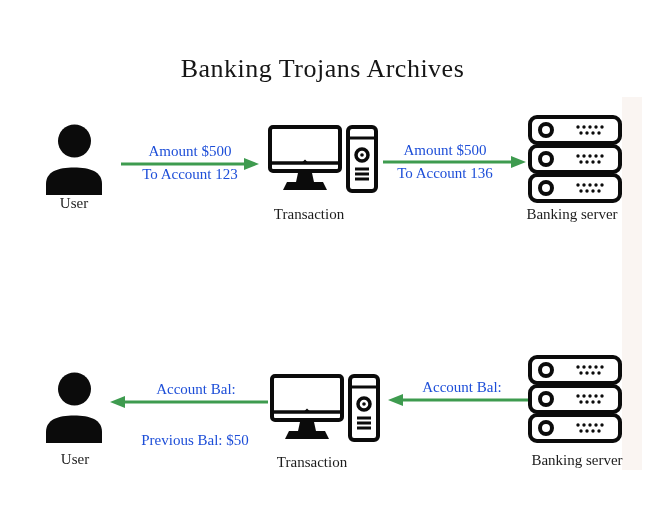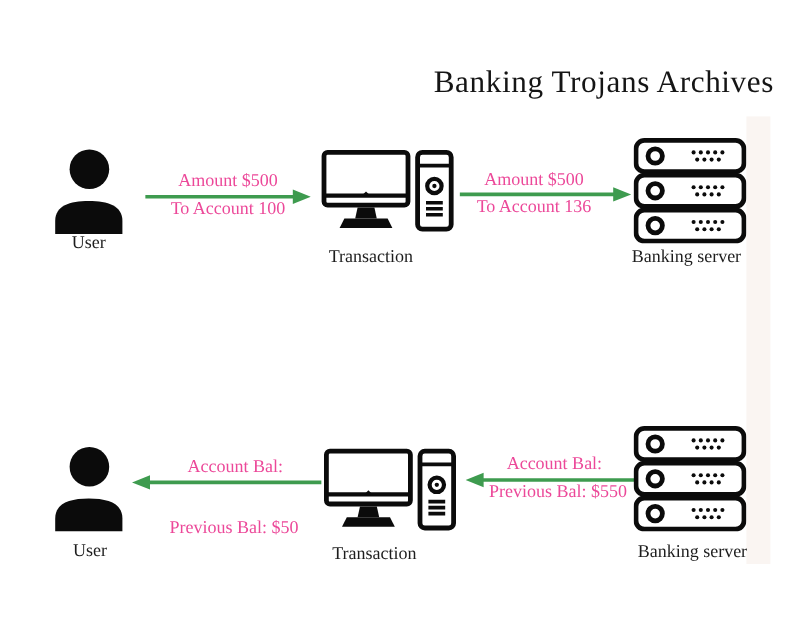--- a/index.html
+++ b/index.html
@@ -10,29 +10,29 @@
     font-family:"Liberation Serif","DejaVu Serif",serif;
     color:#1d1d1d;
     overflow:hidden;
   }
   .side-strip{
     position:absolute;left:622px;top:97px;width:20px;height:373px;
     background:#faf5f2;
   }
   .title{
     position:absolute;left:0;top:54px;width:645px;
-    text-align:right;font-size:26px;font-weight:400;color:#151515;
+    text-align:center;font-size:26px;font-weight:400;color:#151515;
     letter-spacing:0.5px;
   }
   .lbl{
     position:absolute;text-align:center;font-size:15px;color:#1d1d1d;
     white-space:nowrap;
   }
   .arrow-text{
-    position:absolute;text-align:center;font-size:15px;color:#ec4899;
+    position:absolute;text-align:center;font-size:15px;color:#1d4ed8;
     white-space:nowrap;
   }
   .abs{position:absolute;}
   svg{display:block;}
 </style>
 </head>
 <body>
 
 <div class="canvas">
 
@@ -44,21 +44,21 @@
     <circle cx="29.5" cy="17" r="16.5" fill="#0b0b0b"></circle>
     <path d="M1,71 V60 C1,47.5 13,43.5 29,43.5 C45,43.5 57,47.5 57,60 V71 Z" fill="#0b0b0b"></path>
   </svg>
   <div class="lbl" style="left:34px;top:195px;width:80px;">User</div>
 
   <div class="arrow-text" style="left:111px;top:143px;width:158px;">Amount $500</div>
   <svg class="abs" style="left:121px;top:157px;" width="138" height="14" viewBox="0 0 138 14">
     <line x1="0" y1="7" x2="125" y2="7" stroke="#3e9b4f" stroke-width="3"></line>
     <polygon points="123,1 138,7 123,13" fill="#3e9b4f"></polygon>
   </svg>
-  <div class="arrow-text" style="left:111px;top:166px;width:158px;">To Account 100</div>
+  <div class="arrow-text" style="left:111px;top:166px;width:158px;">To Account 123</div>
 
   <svg class="abs" style="left:267px;top:124px;" width="112" height="71" viewBox="0 0 112 71">
     <rect x="3" y="3" width="70" height="44" rx="3" fill="none" stroke="#0b0b0b" stroke-width="4"></rect>
     <line x1="3" y1="39" x2="73" y2="39" stroke="#0b0b0b" stroke-width="3.5"></line>
     <polygon points="34.5,39 38,35.5 41.5,39" fill="#0b0b0b"></polygon>
     <polygon points="31,49 45,49 47,58 29,58" fill="#0b0b0b"></polygon>
     <polygon points="20,58 56,58 60,66 16,66" fill="#0b0b0b"></polygon>
     <rect x="81" y="3" width="28" height="64" rx="4" fill="none" stroke="#0b0b0b" stroke-width="4"></rect>
     <line x1="81" y1="14" x2="109" y2="14" stroke="#0b0b0b" stroke-width="3"></line>
     <circle cx="95" cy="31" r="6" fill="none" stroke="#0b0b0b" stroke-width="3.5"></circle>
@@ -144,21 +144,20 @@
     <line x1="88" y1="50" x2="102" y2="50" stroke="#0b0b0b" stroke-width="3"></line>
     <line x1="88" y1="55" x2="102" y2="55" stroke="#0b0b0b" stroke-width="3"></line>
   </svg>
   <div class="lbl" style="left:252px;top:454px;width:120px;">Transaction</div>
 
   <div class="arrow-text" style="left:382px;top:379px;width:160px;">Account Bal:</div>
   <svg class="abs" style="left:388px;top:393px;" width="142" height="14" viewBox="0 0 142 14">
     <line x1="13" y1="7" x2="142" y2="7" stroke="#3e9b4f" stroke-width="3"></line>
     <polygon points="15,1 0,7 15,13" fill="#3e9b4f"></polygon>
   </svg>
-  <div class="arrow-text" style="left:385px;top:402px;width:160px;">Previous Bal: $550</div>
 
   <svg class="abs" style="left:528px;top:355px;" width="94" height="88" viewBox="0 0 94 88">
     <g fill="none" stroke="#0b0b0b" stroke-width="4">
       <rect x="2" y="2" width="90" height="26" rx="7" fill="#ffffff"></rect>
       <rect x="2" y="31" width="90" height="26" rx="7" fill="#ffffff"></rect>
       <rect x="2" y="60" width="90" height="26" rx="7" fill="#ffffff"></rect>
       <circle cx="18" cy="15" r="6"></circle>
       <circle cx="18" cy="44" r="6"></circle>
       <circle cx="18" cy="73" r="6"></circle>
     </g>

